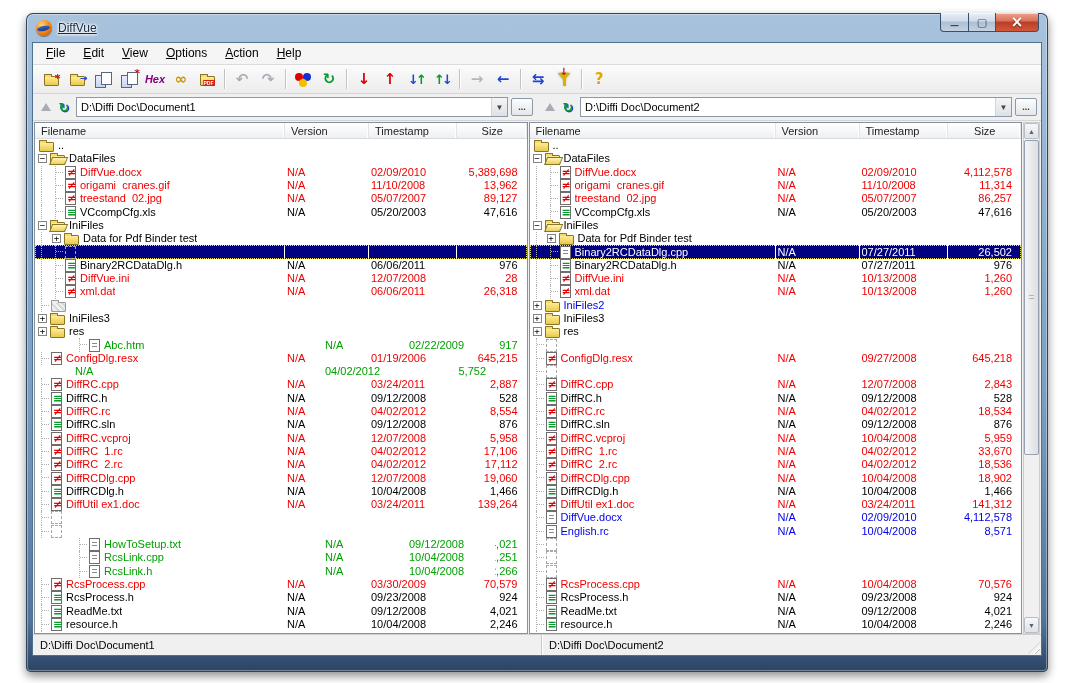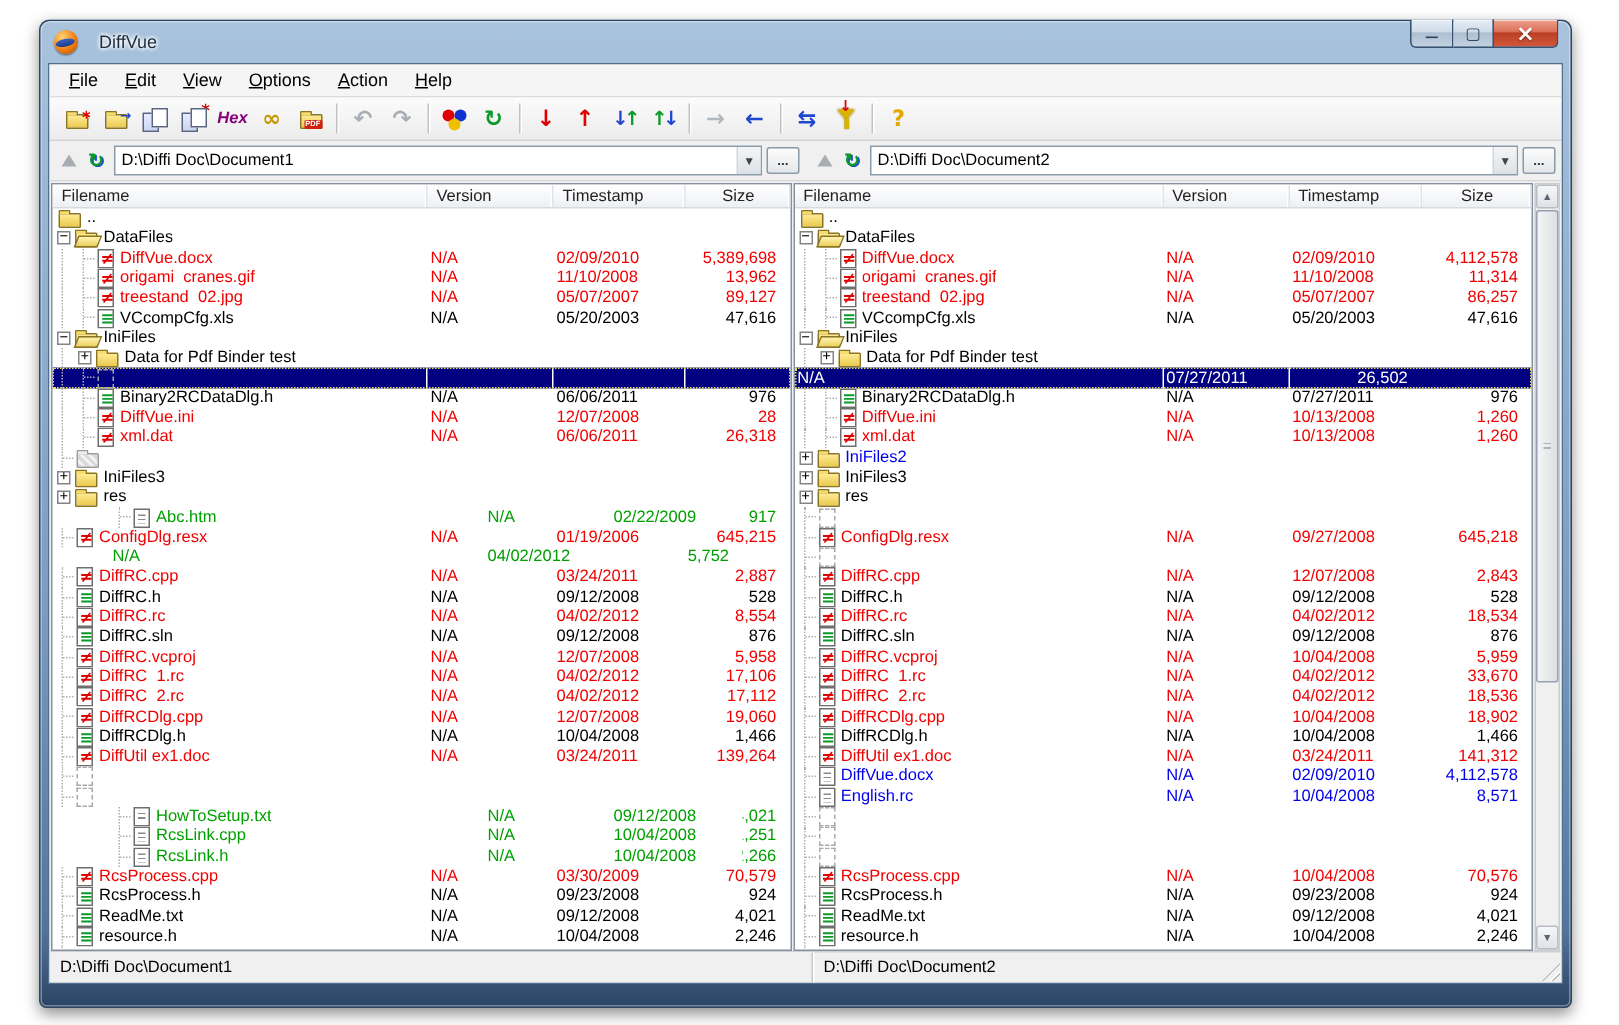--- a/index.html
+++ b/index.html
@@ -9,22 +9,22 @@
             border-radius:7px 7px 5px 5px;
             background:linear-gradient(#a9c3dd, #8fafcf 30%, #7b9cc0 60%, #53759c 92%, #2b4364);
             box-shadow:0 4px 10px rgba(0,0,0,.45), 0 0 0 1px #2e4560 inset, 0 0 0 2px rgba(255,255,255,.35) inset; }
   
   .titlebar { height:29px; display:flex; align-items:center; padding-left:10px; position:relative; }
   .app-ico { width:16px; height:16px; border-radius:50%; position:relative; flex:none;
              background:radial-gradient(circle at 35% 30%, #ffd27a, #f08010 55%, #b34a00);
              box-shadow:0 1px 1px rgba(0,0,0,.4); }
   .app-ico::after { content:''; position:absolute; left:1px; top:6px; width:13px; height:5px;
              background:linear-gradient(#3b63c4,#1b3a8c); border-radius:50%; transform:rotate(-12deg); }
-  .title-text { margin-left:14px; font-size:12px; color:#1c2c3c;
-             text-shadow:0 0 3px #fff,0 0 3px #fff,0 0 3px #fff; }
+  .title-text { margin-left:6px; font-size:12px; color:#1c2c3c;
+             text-shadow:0 0 3px #fff,0 0 3px #fff,0 0 3px #fff;text-decoration:underline; }
   .caption { position:absolute; top:0; right:9px; display:flex; }
   .cap { height:19px; border:1px solid #37506e; border-top:none; display:flex; align-items:center; justify-content:center;
          background:linear-gradient(#e7eef6,#cfdbe8 45%,#aebfd2 50%,#c3d2e2); color:#fff; cursor:default;
          box-shadow:0 1px 0 rgba(255,255,255,.6) inset; }
   .cap-min { width:29px; border-radius:0 0 0 4px; }
   .cap-max { width:27px; border-left:none; }
   .cap-close { width:43px; border-left:none; border-radius:0 0 4px 0;
          background:linear-gradient(#f0a globalization,#d9705a 45%,#b93f24 50%,#d2573a); 
          background:linear-gradient(#efa38e,#d9705a 45%,#b93f24 50%,#d2573a); }
   .cap-min::before { content:'—'; font:bold 9px/9px "DejaVu Sans",sans-serif; color:#31485f; margin-top:6px; }
@@ -557,20 +557,21 @@
               <div class="c ts"></div>
               <div class="c sz"></div>
             </div>
             <div class="row black">
               <div class="c name"><span class="vline"></span><span class="expandbox">+</span><span class="i-folder"></span><span class="gap"></span><span class="nm">Data for Pdf Binder test</span></div>
               <div class="c ver"></div>
               <div class="c ts"></div>
               <div class="c sz"></div>
             </div>
             <div class="row black sel">
+              <div class="c name"><span class="vline"></span><span class="tree"></span><span class="i-doc"></span><span class="gap"></span><span class="nm">Binary2RCDataDlg.cpp</span></div>
               <div class="c ver">N/A</div>
               <div class="c ts">07/27/2011</div>
               <div class="c sz">26,502</div>
             </div>
             <div class="row black">
               <div class="c name"><span class="vline"></span><span class="tree"></span><span class="i-doc same"></span><span class="gap"></span><span class="nm">Binary2RCDataDlg.h</span></div>
               <div class="c ver">N/A</div>
               <div class="c ts">07/27/2011</div>
               <div class="c sz">976</div>
             </div>

